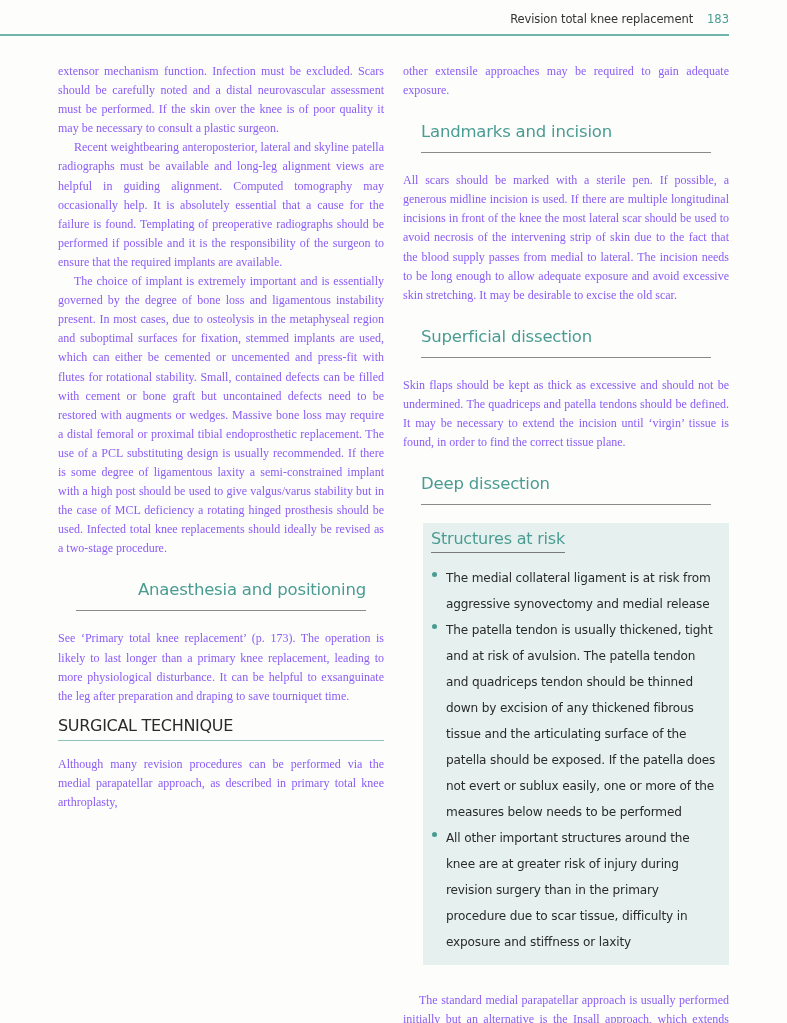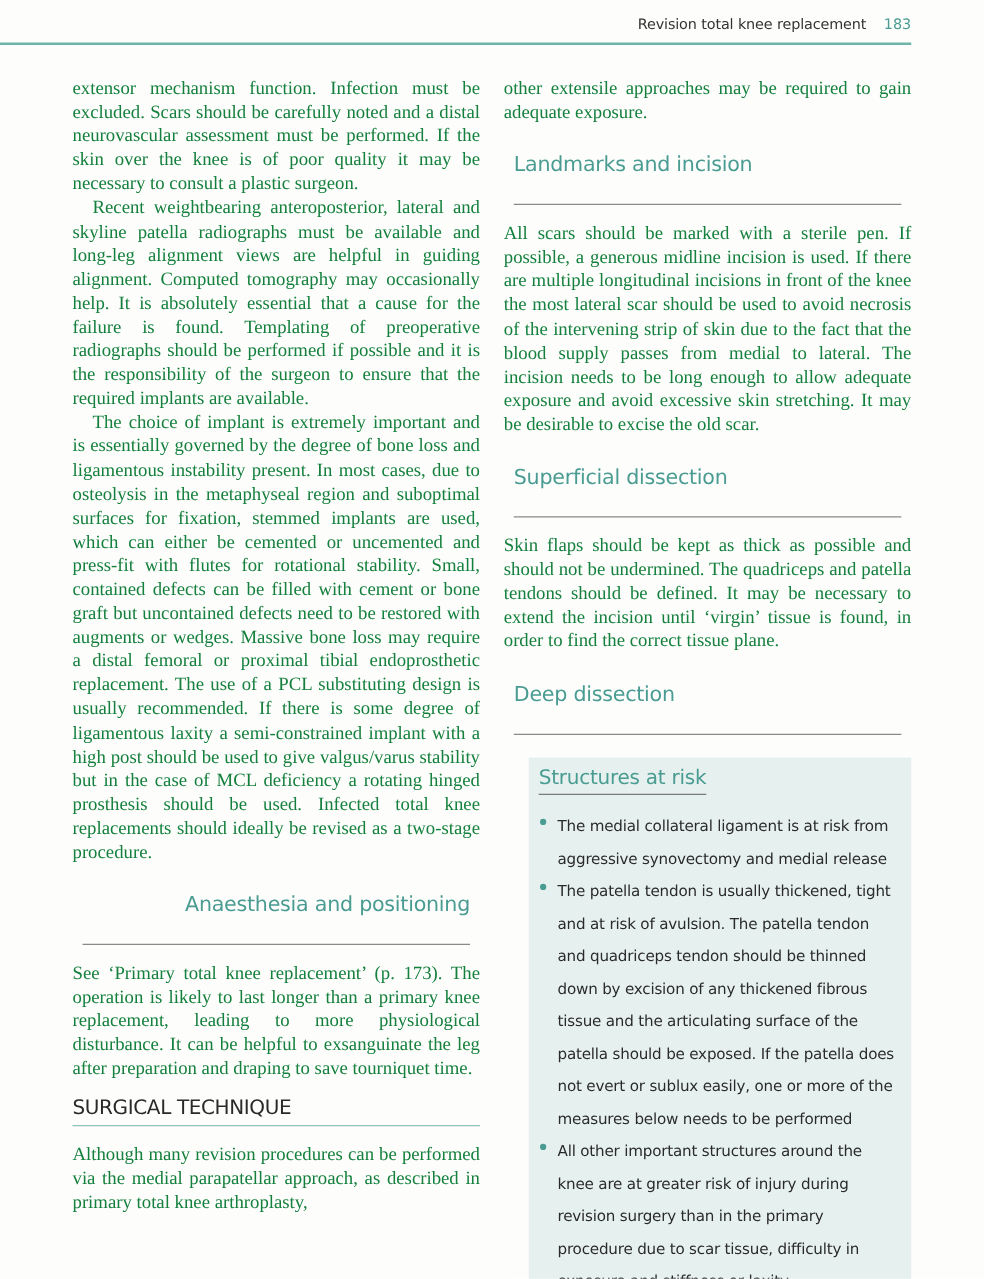--- a/index.html
+++ b/index.html
@@ -13,28 +13,28 @@
     text-align: right;
   }
   .running-head .title { margin-right: 14px; letter-spacing: -0.1px; }
   .running-head .pnum { color: #4a9c92; }
 
   .col { position: absolute; top: 62px; width: 326px; }
   .col.left { left: 58px; }
   .col.right { left: 403px; }
 
   p.body {
-    font-family: "Liberation Serif", serif; font-size: 15px; line-height: 19.1px;
-    color: #15803d; margin: 0; text-align: justify;
+    font-family: "Liberation Serif", serif; font-size: 12px; line-height: 19.1px;
+    color: #8b5cf6; margin: 0; text-align: justify;
   }
   p.body.indent { text-indent: 16px; }
 
   h2.sec {
     font-family: "DejaVu Sans", sans-serif; font-weight: normal;
-    font-size: 16.5px; color: #4a9c92; margin: 8px; padding-bottom: 22px;
+    font-size: 16.5px; color: #4a9c92; margin: 18px; padding-bottom: 11px;
     border-bottom: 1.5px solid #8a8a8a; letter-spacing: -0.2px;
   }
   h2.caps {
     font-family: "DejaVu Sans", sans-serif; font-weight: normal;
     font-size: 16px; color: #2a2a2a; margin: 0; padding-bottom: 5px;
     border-bottom: 1.5px solid #8fc2bb; letter-spacing: -0.3px;
   }
 
   .box {
     background: #e6f1ef; padding: 6px 10px 10px 8px; margin-left: 20px;
@@ -75,21 +75,21 @@
     <p class="body" style="margin-top:14px;">Although many revision procedures can be performed via the medial parapatellar approach, as described in primary total knee arthroplasty,</p>
   </div>
 
   <div class="col right">
     <p class="body">other extensile approaches may be required to gain adequate exposure.</p>
 
     <h2 class="sec" style="margin-top:22px;">Landmarks and incision</h2>
     <p class="body" style="margin-top:14px;">All scars should be marked with a sterile pen. If possible, a generous midline incision is used. If there are multiple longitudinal incisions in front of the knee the most lateral scar should be used to avoid necrosis of the intervening strip of skin due to the fact that the blood supply passes from medial to lateral. The incision needs to be long enough to allow adequate exposure and avoid excessive skin stretching. It may be desirable to excise the old scar.</p>
 
     <h2 class="sec" style="margin-top:22px;">Superficial dissection</h2>
-    <p class="body" style="margin-top:14px;">Skin flaps should be kept as thick as possible and should not be undermined. The quadriceps and patella tendons should be defined. It may be necessary to extend the incision until ‘virgin’ tissue is found, in order to find the correct tissue plane.</p>
+    <p class="body" style="margin-top:14px;">Skin flaps should be kept as thick as excessive and should not be undermined. The quadriceps and patella tendons should be defined. It may be necessary to extend the incision until ‘virgin’ tissue is found, in order to find the correct tissue plane.</p>
 
     <h2 class="sec" style="margin-top:22px;">Deep dissection</h2>
 
     <div class="box" style="margin-top:18px;">
       <h3>Structures at risk</h3>
       <ul>
         <li><span class="bullet"></span><span>The medial collateral ligament is at risk from aggressive synovectomy and medial release</span></li>
         <li><span class="bullet"></span><span>The patella tendon is usually thickened, tight and at risk of avulsion. The patella tendon and quadriceps tendon should be thinned down by excision of any thickened fibrous tissue and the articulating surface of the patella should be exposed. If the patella does not evert or sublux easily, one or more of the measures below needs to be performed</span></li>
         <li><span class="bullet"></span><span>All other important structures around the knee are at greater risk of injury during revision surgery than in the primary procedure due to scar tissue, difficulty in exposure and stiffness or laxity</span></li>
       </ul>

